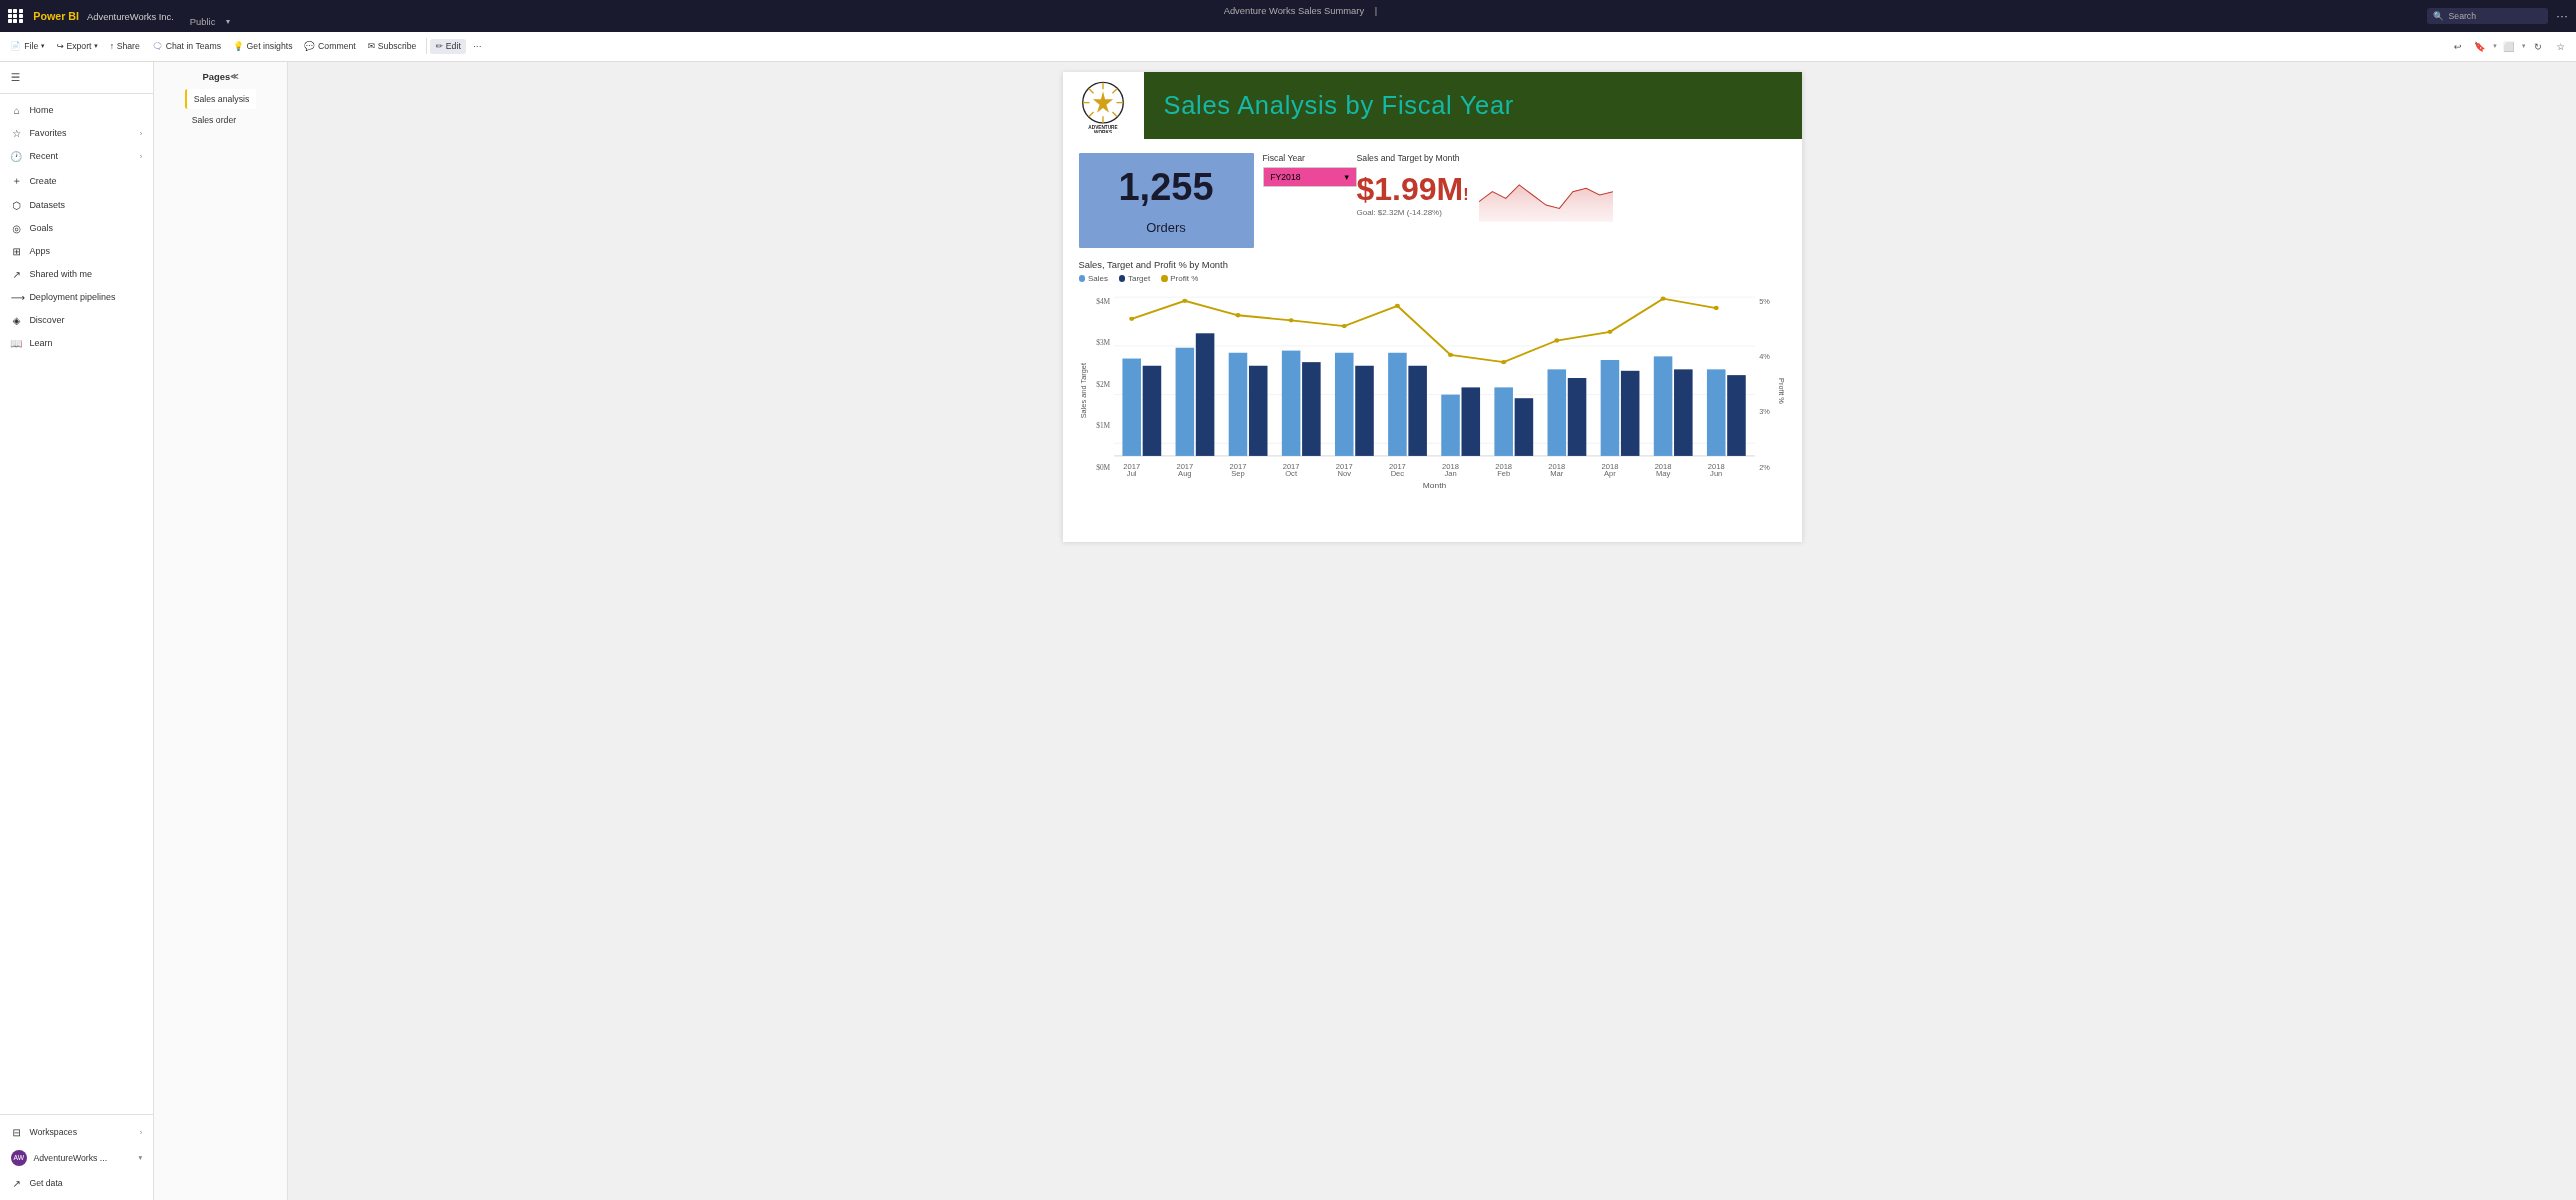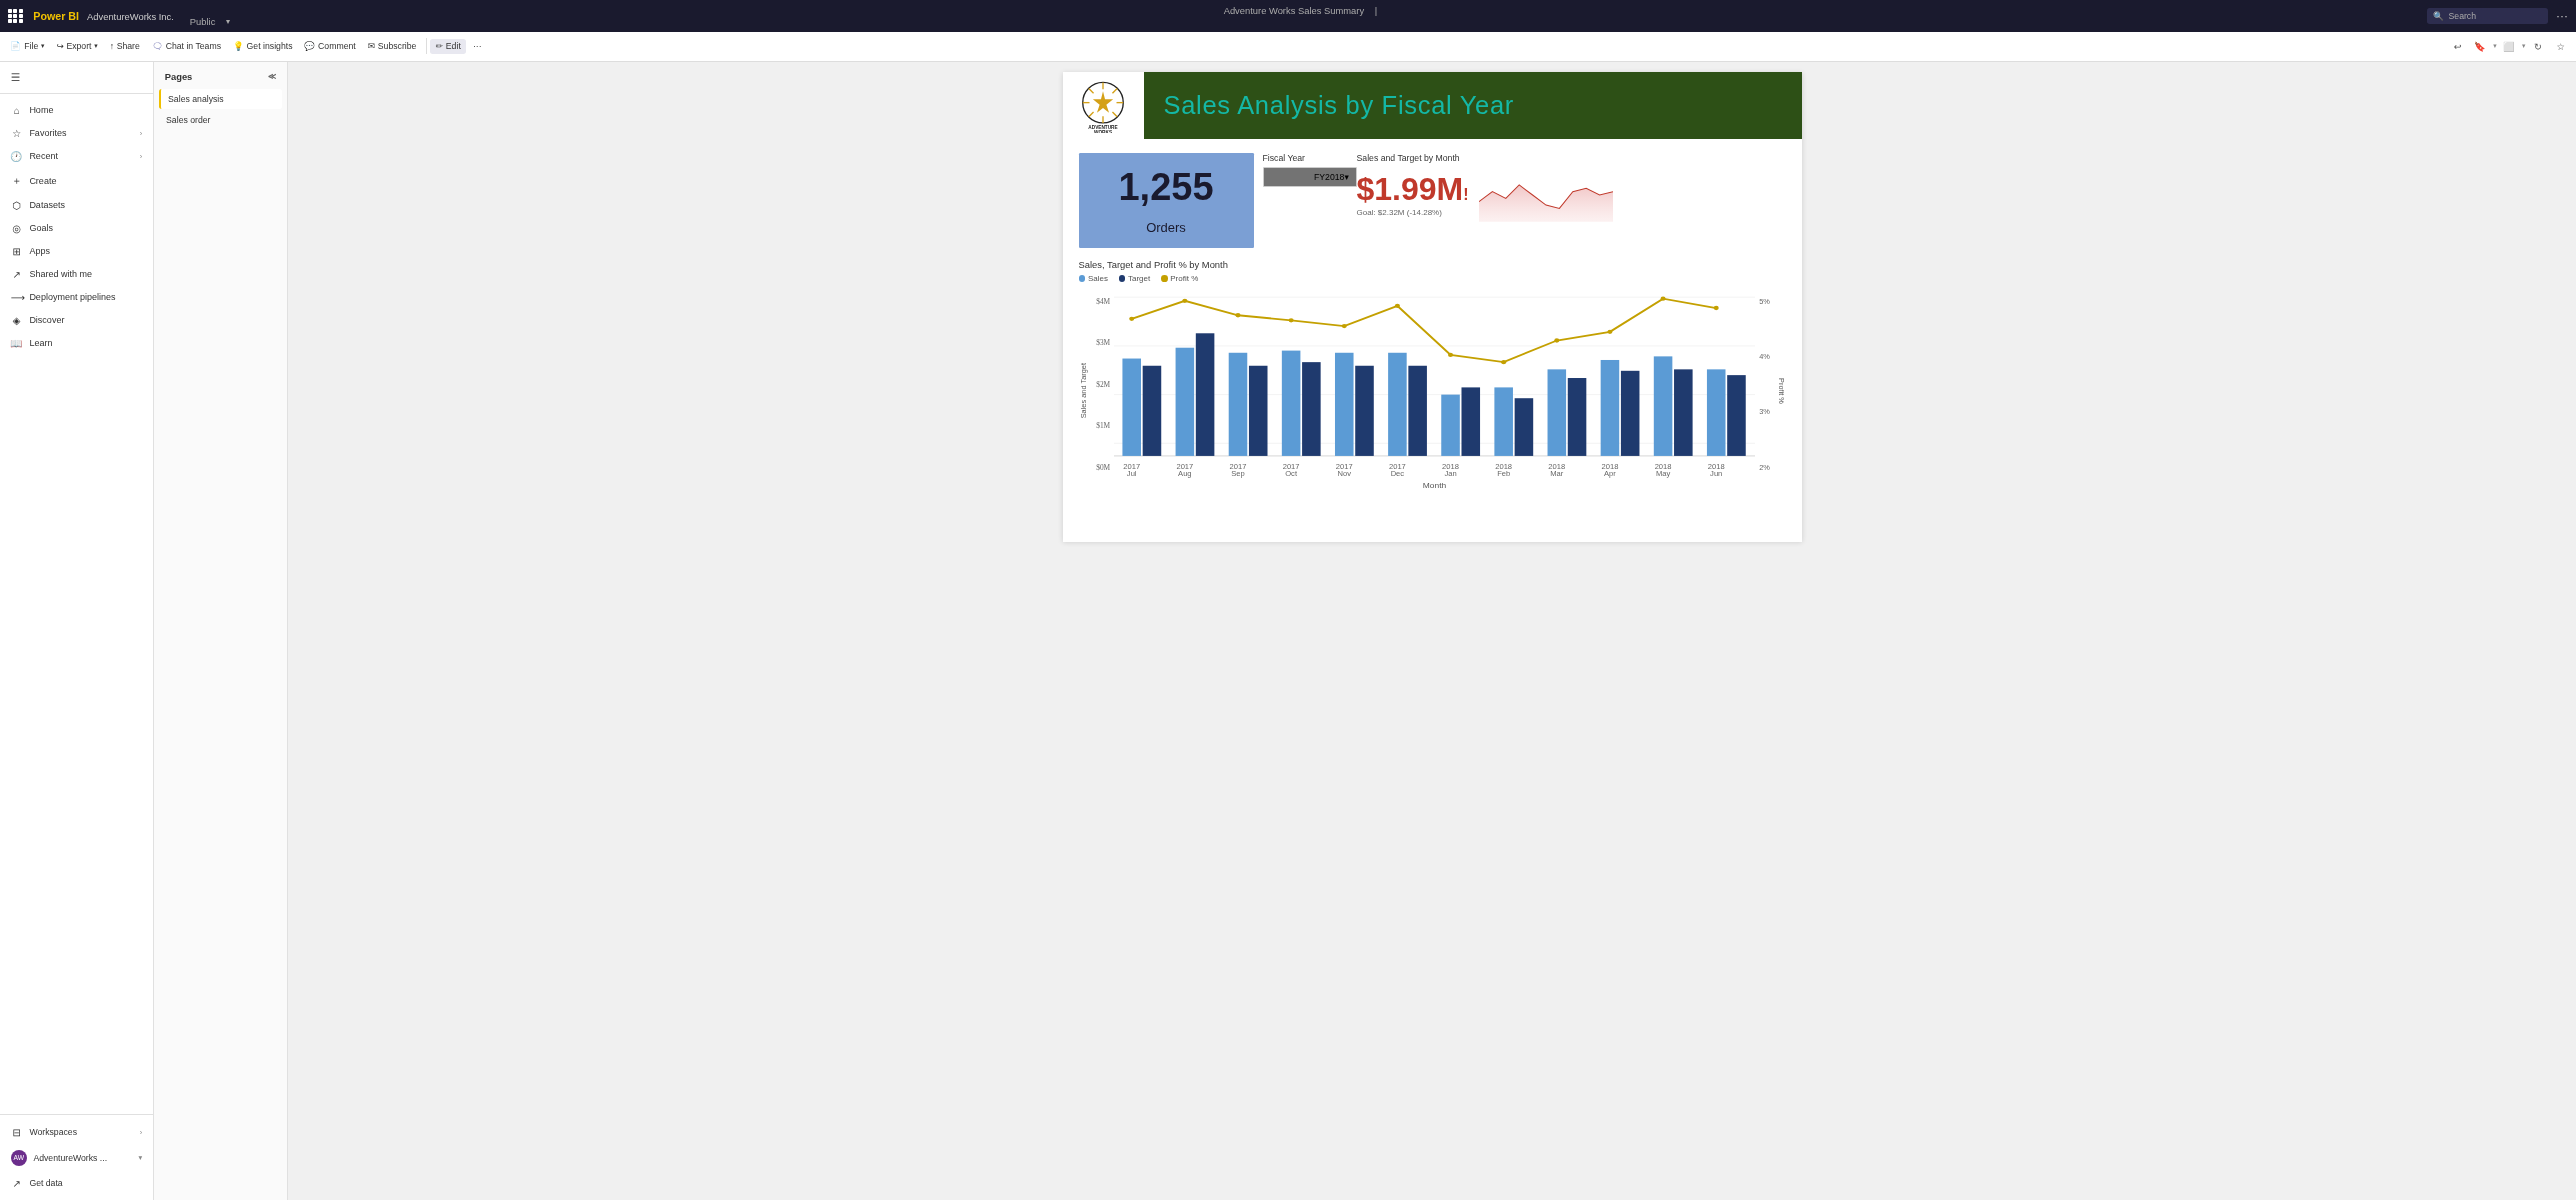--- a/index.html
+++ b/index.html
@@ -68,21 +68,21 @@
       cursor: pointer; font-size: 8.7px; color: #333;
     }
     .sidebar-workspace-avatar {
       width: 16px; height: 16px; border-radius: 50%; background: #6b2d8b;
       display: flex; align-items: center; justify-content: center; color: #fff; font-size: 6.7px;
     }
 
     
     .pages-panel {
       width: 134px; background: #fafafa; border-right: 0.7px solid #e0e0e0;
-      display: flex; flex-direction: column; flex-shrink: 0;
+      display: flex; flex-direction: column; flex-shrink: 0; align-items: center;
     }
     .pages-header {
       display: flex; align-items: center; justify-content: space-between;
       padding: 9.4px 10.7px 6.7px; font-size: 9.4px; font-weight: 600; color: #333;
     }
     .pages-collapse { cursor: pointer; color: #666; font-size: 8px; }
     .pages-list { padding: 0 5.4px; }
     .page-item {
       display: flex; align-items: center; padding: 5.4px 6.7px; cursor: pointer;
       border-radius: 2.7px; font-size: 8.7px; color: #333;
@@ -119,23 +119,23 @@
     }
     .kpi-card-orders { background: #7b9fd4; }
     .kpi-card-resellers { background: #8b88c4; }
     .kpi-value { font-size: 38px; font-weight: 600; color: #1a1a2e; }
     .kpi-label { font-size: 13px; color: #1a1a2e; margin-top: 11px; }
 
     
     .filter-section { margin-bottom: 10.7px; }
     .filter-label { font-size: 8.7px; color: #333; margin-bottom: 4px; font-weight: 500; }
     .filter-select {
-      display: flex; align-items: center; justify-content: flex-end;
+      display: flex; align-items: center; justify-content: space-between;
       border: 0.7px solid #ccc; padding: 4px 6.7px; border-radius: 1px;
-      font-size: 8.7px; cursor: pointer; background: #737373; min-width: 94px;
+      font-size: 8.7px; cursor: pointer; background: #ec4899; min-width: 94px;
     }
     .sales-target-title { font-size: 8.7px; color: #333; margin-bottom: 5.4px; font-weight: 500; }
     .sales-amount { font-size: 32px; font-weight: 700; color: #c0392b; line-height: 1; }
     .sales-goal { font-size: 8px; color: #666; margin-top: 2.7px; }
 
     
     .chart-section { padding: 0 0 10.7px; }
     .chart-title { font-size: 9.4px; color: #333; margin-bottom: 4px; font-weight: 500; }
     .chart-legend { display: flex; gap: 10.7px; margin-bottom: 6.7px; }
     .legend-item { display: flex; align-items: center; gap: 2.7px; font-size: 8px; color: #555; }

